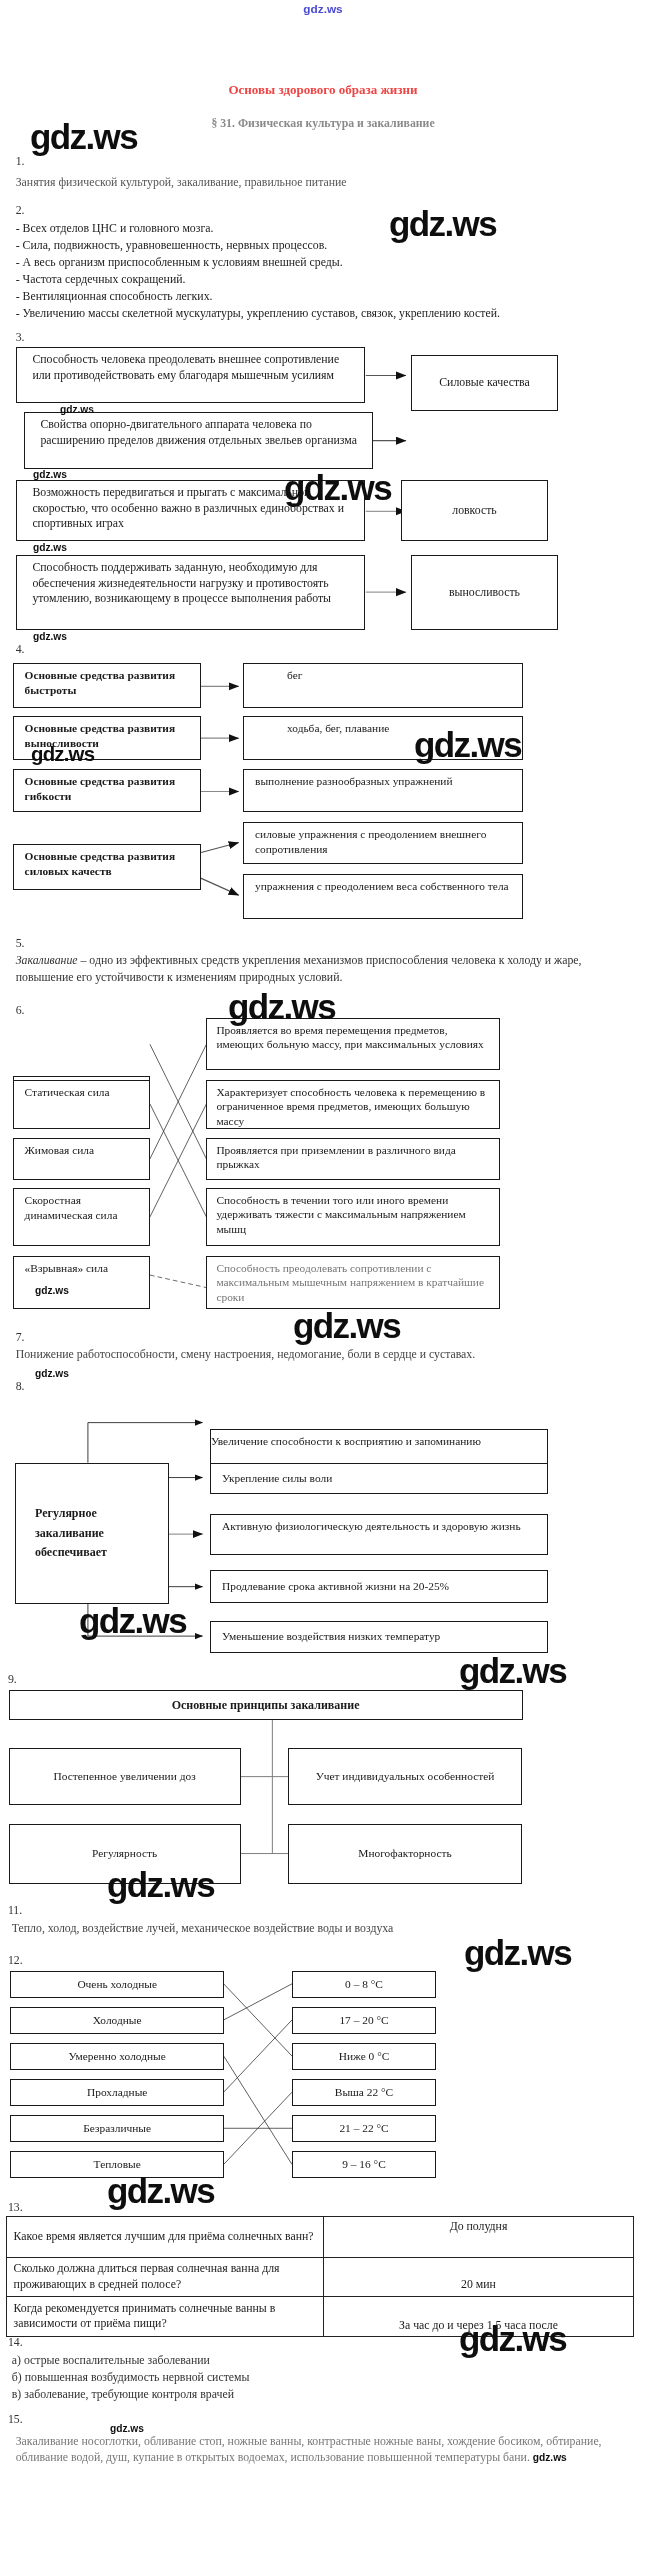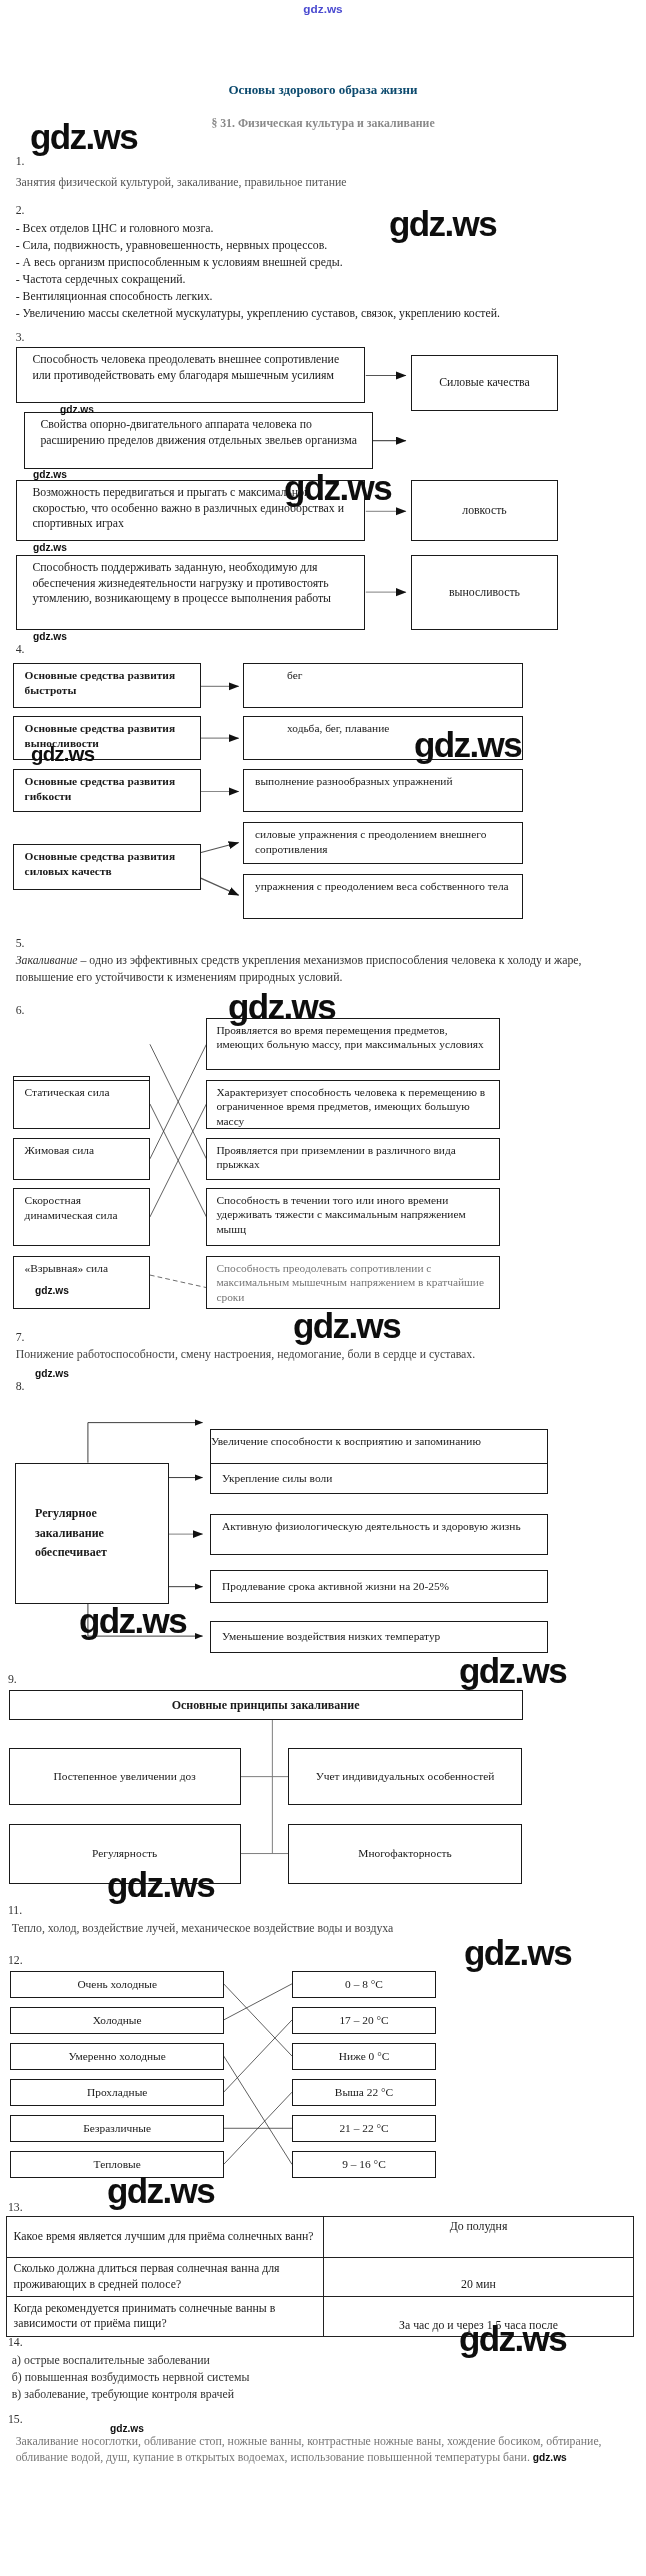--- a/index.html
+++ b/index.html
@@ -91,42 +91,42 @@
   <div class="wm big" style="left:459px;top:2321px;">gdz.ws</div>
   <div class="wm med" style="left:31px;top:744px;">gdz.ws</div>
   <div class="wm sm" style="left:60px;top:405px;">gdz.ws</div>
   <div class="wm sm" style="left:33px;top:470px;">gdz.ws</div>
   <div class="wm sm" style="left:33px;top:543px;">gdz.ws</div>
   <div class="wm sm" style="left:33px;top:632px;">gdz.ws</div>
   <div class="wm sm" style="left:35px;top:1286px;z-index:5;">gdz.ws</div>
   <div class="wm sm" style="left:35px;top:1369px;">gdz.ws</div>
   <div class="wm sm" style="left:110px;top:2424px;">gdz.ws</div>
 
-  <div class="heading" style="top:82px;font-size:13px;color:#0c4a6e;">Основы здорового образа жизни</div>
+  <div class="heading" style="top:82px;font-size:13px;color:#ef4444;">Основы здорового образа жизни</div>
   <div class="heading" style="top:116px;font-size:11.8px;color:#8a8a8a;">§ 31. Физическая культура и закаливание</div>
 
   <div class="num" style="left:15.7px;top:154px;">1.</div>
   <div class="txt" style="left:15.7px;top:174px;width:612px;color:#555;">Занятия физической культурой, закаливание, правильное питание</div>
 
   <div class="num" style="left:15.7px;top:203px;">2.</div>
   <div class="txt" style="left:15.7px;top:220px;width:620px;line-height:17px;">
     <div>- Всех отделов ЦНС и головного мозга.</div>
     <div>- Сила, подвижность, уравновешенность, нервных процессов.</div>
     <div>- А весь организм приспособленным к условиям внешней среды.</div>
     <div>- Частота сердечных сокращений.</div>
     <div>- Вентиляционная способность легких.</div>
     <div>- Увеличению массы скелетной мускулатуры, укреплению суставов, связок, укреплению костей.</div>
   </div>
 
   <div class="num" style="left:15.7px;top:330px;">3.</div>
   <div class="box" style="left:15.7px;top:347px;width:349px;height:56px;font-size:11.8px;">Способность человека преодолевать внешнее сопротивление или противодействовать ему благодаря мышечным усилиям</div>
   <div class="box c" style="left:411px;top:347px;width:147px;height:56px;font-size:11.8px;margin-top:8px;">Силовые качества</div>
   <div class="box" style="left:15.7px;top:412px;width:349px;height:57px;font-size:11.8px;margin-left:8px;">Свойства опорно-двигательного аппарата человека по расширению пределов движения отдельных звельев организма</div>
   <div class="box" style="left:15.7px;top:480px;width:349px;height:61px;font-size:11.8px;">Возможность передвигаться и прыгать с максимальной скоростью, что особенно важно в различных единоборствах и спортивных играх</div>
-  <div class="box c" style="left:411px;top:480px;width:147px;height:61px;font-size:11.8px;">ловкость</div>
+  <div class="box c" style="left:401px;top:480px;width:147px;height:61px;font-size:11.8px;">ловкость</div>
   <div class="box" style="left:15.7px;top:555px;width:349px;height:75px;font-size:11.8px;">Способность поддерживать заданную, необходимую для обеспечения жизнедеятельности нагрузку и противостоять утомлению, возникающему в процессе выполнения работы</div>
   <div class="box c" style="left:411px;top:555px;width:147px;height:75px;font-size:11.8px;">выносливость</div>
 
   <div class="num" style="left:15.7px;top:642px;">4.</div>
   <div class="box bold" style="left:12.6px;top:663px;width:188px;height:45px;padding-left:11px;">Основные средства развития быстроты</div>
   <div class="box" style="left:243px;top:663px;width:280px;height:45px;padding-left:43px;">бег</div>
   <div class="box bold" style="left:12.6px;top:716px;width:188px;height:44px;padding-left:11px;">Основные средства развития выносливости</div>
   <div class="box" style="left:243px;top:716px;width:280px;height:44px;padding-left:43px;">ходьба, бег, плавание</div>
   <div class="box bold" style="left:12.6px;top:769px;width:188px;height:43px;padding-left:11px;">Основные средства развития гибкости</div>
   <div class="box" style="left:243px;top:769px;width:280px;height:43px;padding-left:11px;">выполнение разнообразных упражнений</div>

